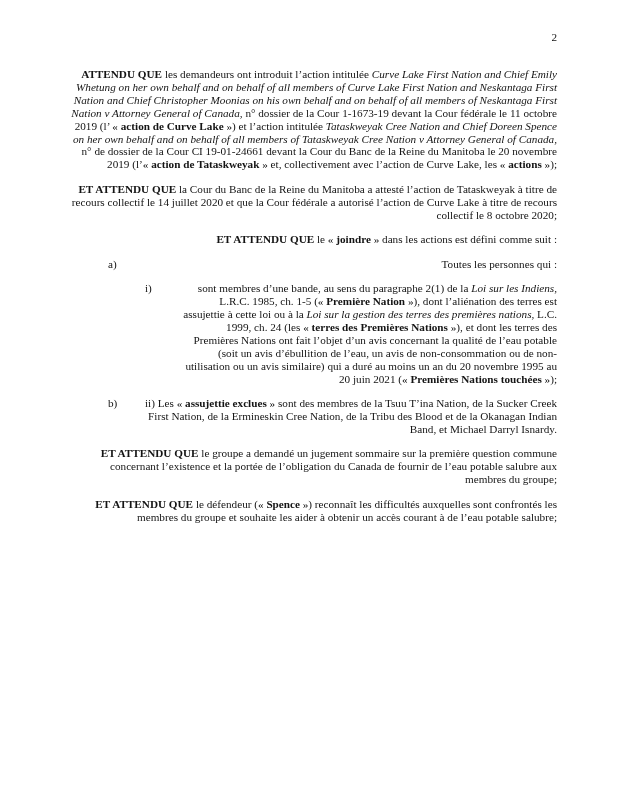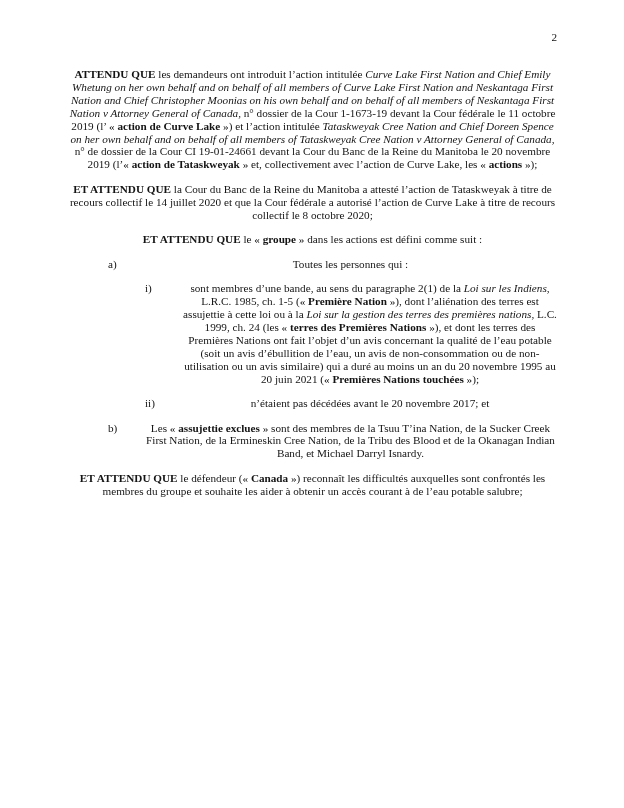--- a/index.html
+++ b/index.html
@@ -29,42 +29,43 @@
     font-size: 11.2px;
     line-height: 13px;
   }
   .content {
     position: absolute;
     top: 68px;
     left: 68px;
     width: 489px;
     font-size: 11.2px;
     line-height: 12.9px;
-    text-align: center;
+    text-align: right;
   }
   .block {
     position: relative;
     margin: 0 0 11.6px 0;
   }
   .block.l1 { padding-left: 76px; }
   .block.l1 > .marker { position: absolute; left: 40px; top: 0; }
   .block.l2 { padding-left: 115px; }
   .block.l2 > .marker { position: absolute; left: 77px; top: 0; }
   .bold { font-weight: bold; }
   .italic { font-style: italic; }
 </style>
 </head>
 <body>
 
 <div class="page">
   <div class="page-number">2</div>
   <div class="content" id="doc-content">
       <div class="block"><span class="body"><span class="bold">ATTENDU QUE</span><span> les demandeurs ont introduit l’action intitulée </span><span class="italic">Curve Lake First Nation and Chief Emily Whetung on her own behalf and on behalf of all members of Curve Lake First Nation and Neskantaga First Nation and Chief Christopher Moonias on his own behalf and on behalf of all members of Neskantaga First Nation v Attorney General of Canada</span><span>, n° dossier de la Cour 1-1673-19 devant la Cour fédérale le 11 octobre 2019 (l’ «&nbsp;</span><span class="bold">action de Curve Lake</span><span>&nbsp;») et l’action intitulée </span><span class="italic">Tataskweyak Cree Nation and Chief Doreen Spence on her own behalf and on behalf of all members of Tataskweyak Cree Nation v Attorney General of Canada</span><span>, n° de dossier de la Cour CI 19-01-24661 devant la Cour du Banc de la Reine du Manitoba le 20 novembre 2019 (l’«&nbsp;</span><span class="bold">action de Tataskweyak</span><span>&nbsp;» et, collectivement avec l’action de Curve Lake, les «&nbsp;</span><span class="bold">actions</span><span>&nbsp;»);</span></span></div>
       <div class="block"><span class="body"><span class="bold">ET ATTENDU QUE</span><span> la Cour du Banc de la Reine du Manitoba a attesté l’action de Tataskweyak à titre de recours collectif le 14 juillet 2020 et que la Cour fédérale a autorisé l’action de Curve Lake à titre de recours collectif le 8 octobre 2020;</span></span></div>
-      <div class="block"><span class="body"><span class="bold">ET ATTENDU QUE</span><span> le «&nbsp;</span><span class="bold">groupe</span><span>&nbsp;» dans les actions est défini comme suit&nbsp;:</span></span></div>
+      <div class="block"><span class="body"><span class="bold">ET ATTENDU QUE</span><span> le «&nbsp;</span><span class="bold">joindre</span><span>&nbsp;» dans les actions est défini comme suit&nbsp;:</span></span></div>
       <div class="block l1"><span class="marker">a)</span><span class="body"><span>Toutes les personnes qui&nbsp;:</span></span></div>
       <div class="block l2"><span class="marker">i)</span><span class="body"><span>sont membres d’une bande, au sens du paragraphe 2(1) de la </span><span class="italic">Loi sur les Indiens</span><span>, L.R.C. 1985, ch. 1-5 («&nbsp;</span><span class="bold">Première Nation</span><span>&nbsp;»), dont l’aliénation des terres est assujettie à cette loi ou à la </span><span class="italic">Loi sur la gestion des terres des premières nations</span><span>, L.C. 1999, ch. 24 (les «&nbsp;</span><span class="bold">terres des Premières Nations</span><span>&nbsp;»), et dont les terres des Premières Nations ont fait l’objet d’un avis concernant la qualité de l’eau potable (soit un avis d’ébullition de l’eau, un avis de non-consommation ou de non-utilisation ou un avis similaire) qui a duré au moins un an du 20 novembre 1995 au 20 juin 2021 («&nbsp;</span><span class="bold">Premières Nations touchées</span><span>&nbsp;»);</span></span></div>
-      <div class="block l2"><span class="marker">ii)</span><span class="body"><span>n’étaient pas décédées avant le 20 novembre 2017; et</span></span></div>
+      <div class="block l2"><span class="marker">ii)</span></div>
       <div class="block l1"><span class="marker">b)</span></div>
       <div class="block l1"><span class="body"><span>Les «&nbsp;</span><span class="bold">assujettie exclues</span><span>&nbsp;» sont des membres de la Tsuu T’ina Nation, de la Sucker Creek First Nation, de la Ermineskin Cree Nation, de la Tribu des Blood et de la Okanagan Indian Band, et Michael Darryl Isnardy.</span></span></div>
-      <div class="block"><span class="body"><span class="bold">ET ATTENDU QUE</span><span> le défendeur («&nbsp;</span><span class="bold">Canada</span><span>&nbsp;») reconnaît les difficultés auxquelles sont confrontés les membres du groupe et souhaite les aider à obtenir un accès courant à de l’eau potable salubre;</span></span></div>
+      <div class="block"><span class="body"><span class="bold">ET ATTENDU QUE</span><span> le groupe a demandé un jugement sommaire sur la première question commune concernant l’existence et la portée de l’obligation du Canada de fournir de l’eau potable salubre aux membres du groupe;</span></span></div>
+      <div class="block"><span class="body"><span class="bold">ET ATTENDU QUE</span><span> le défendeur («&nbsp;</span><span class="bold">Spence</span><span>&nbsp;») reconnaît les difficultés auxquelles sont confrontés les membres du groupe et souhaite les aider à obtenir un accès courant à de l’eau potable salubre;</span></span></div>
     </div>
 </div>
 
 </body></html>

